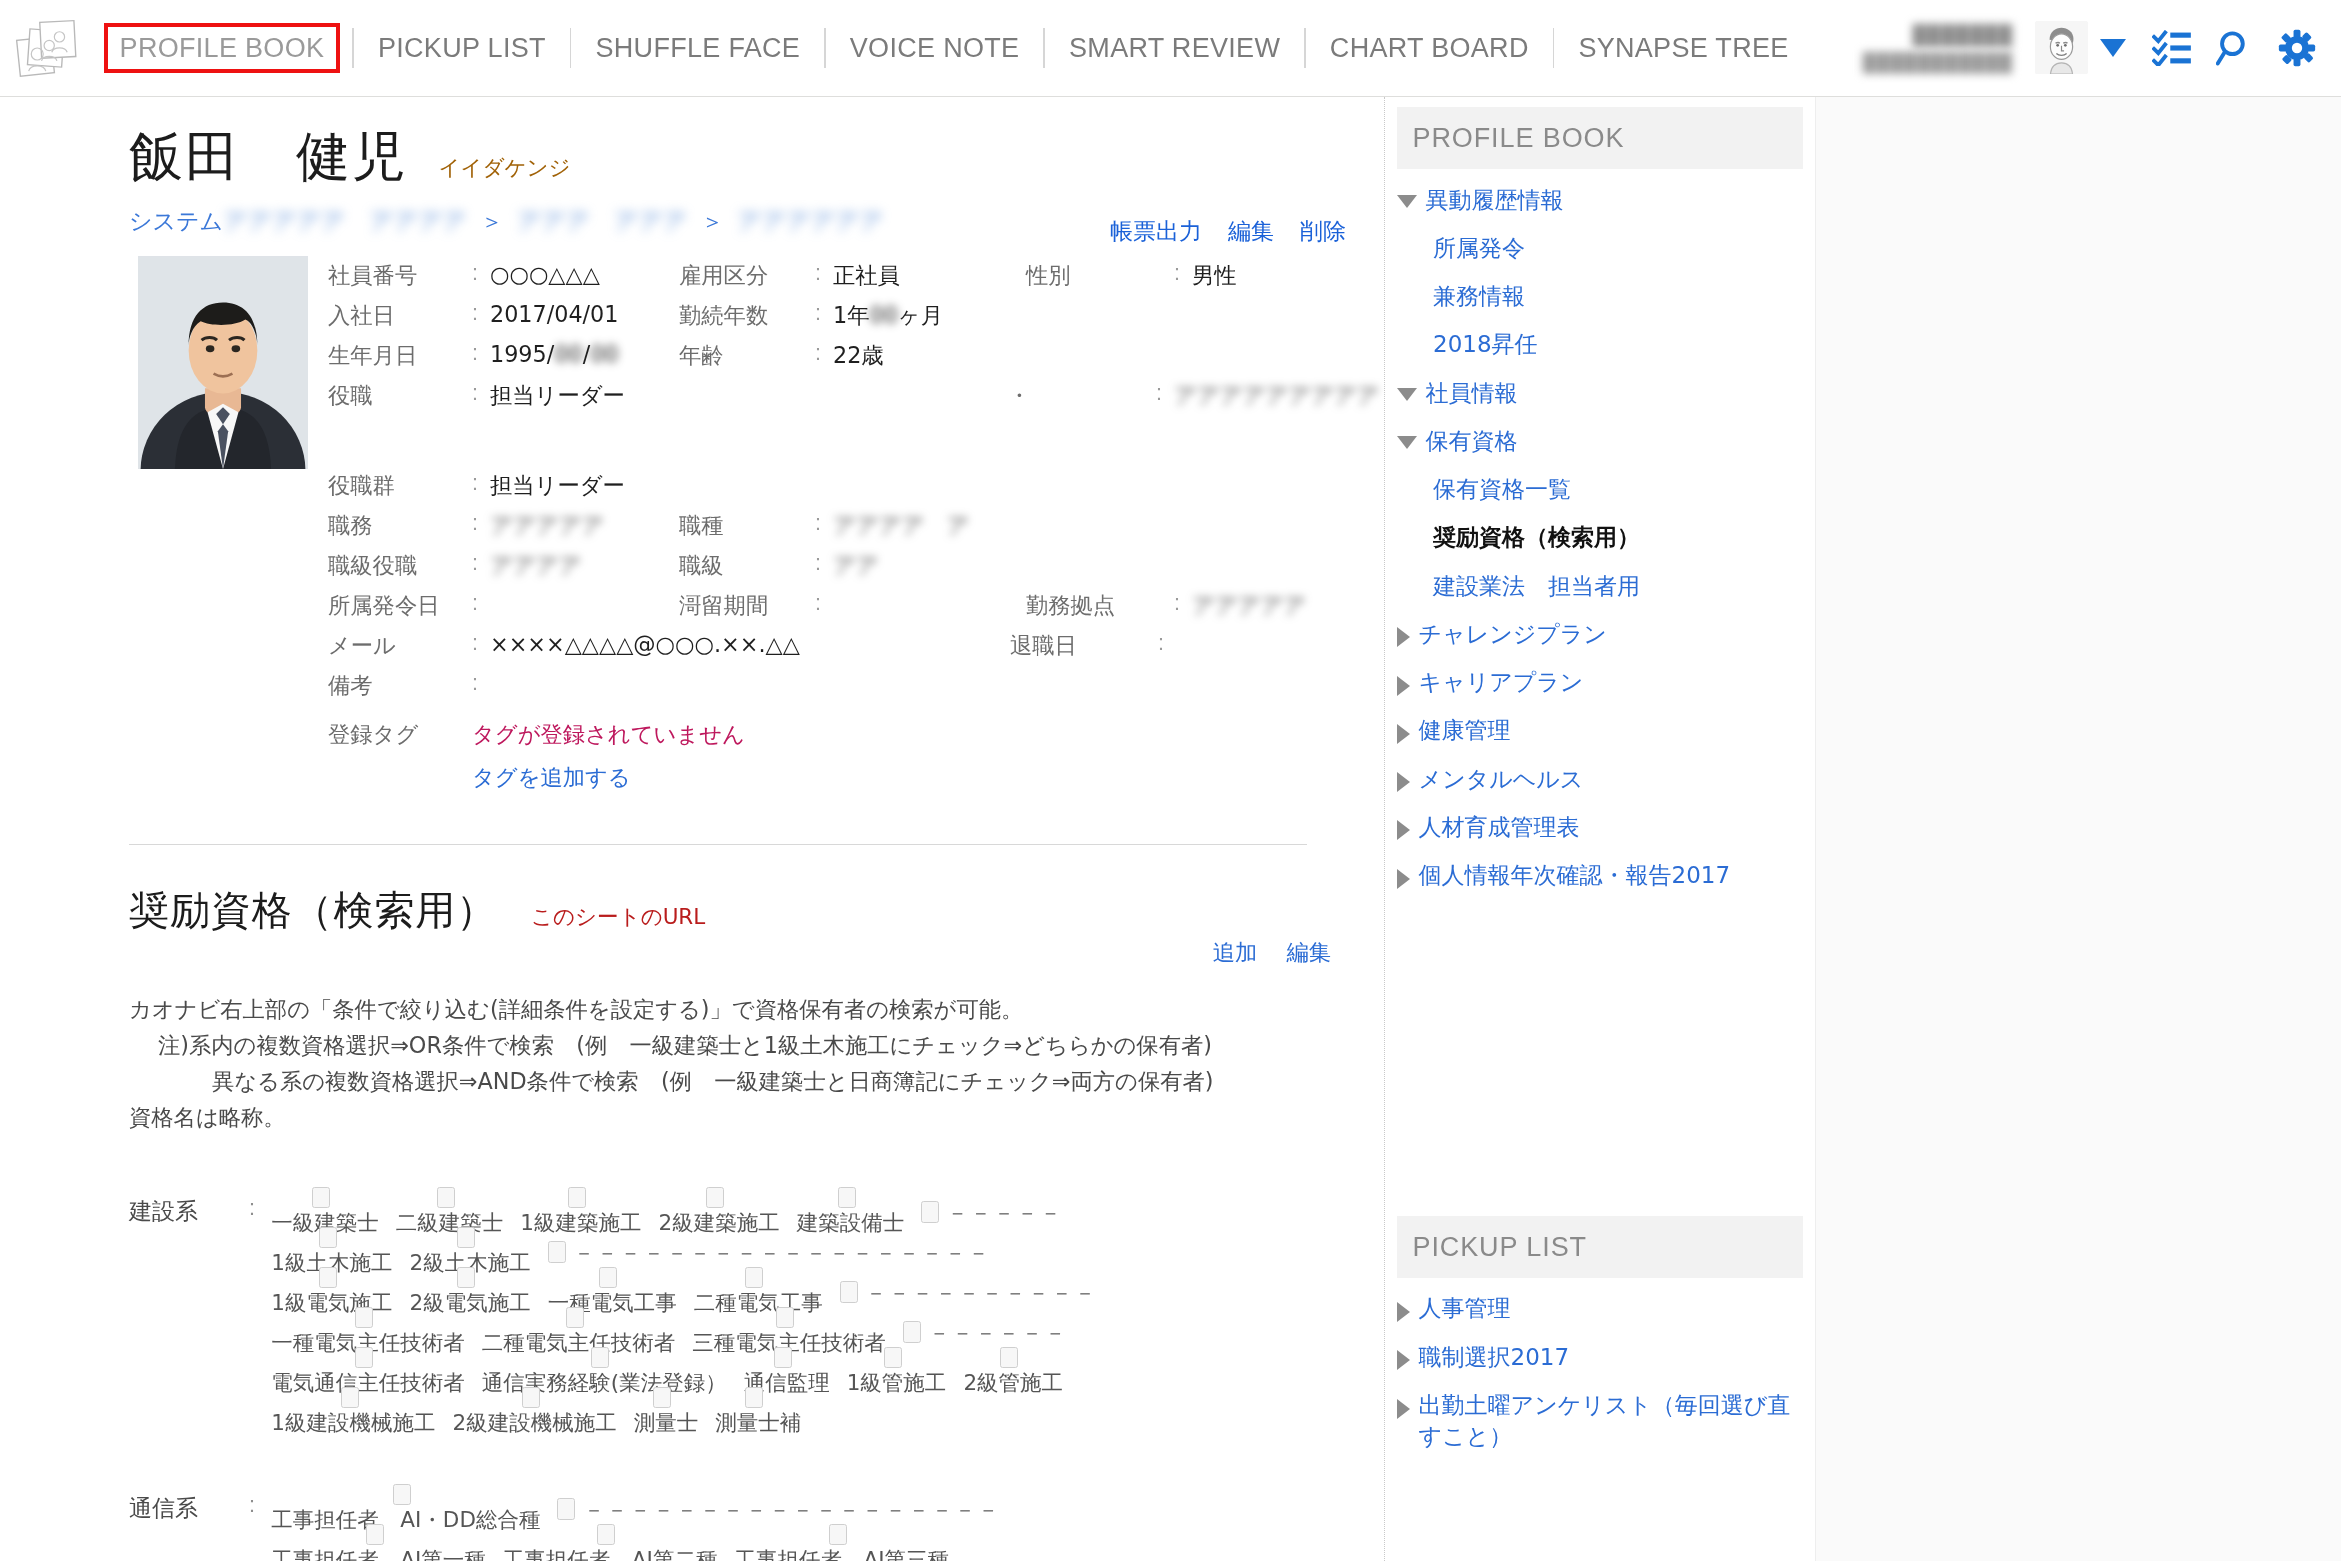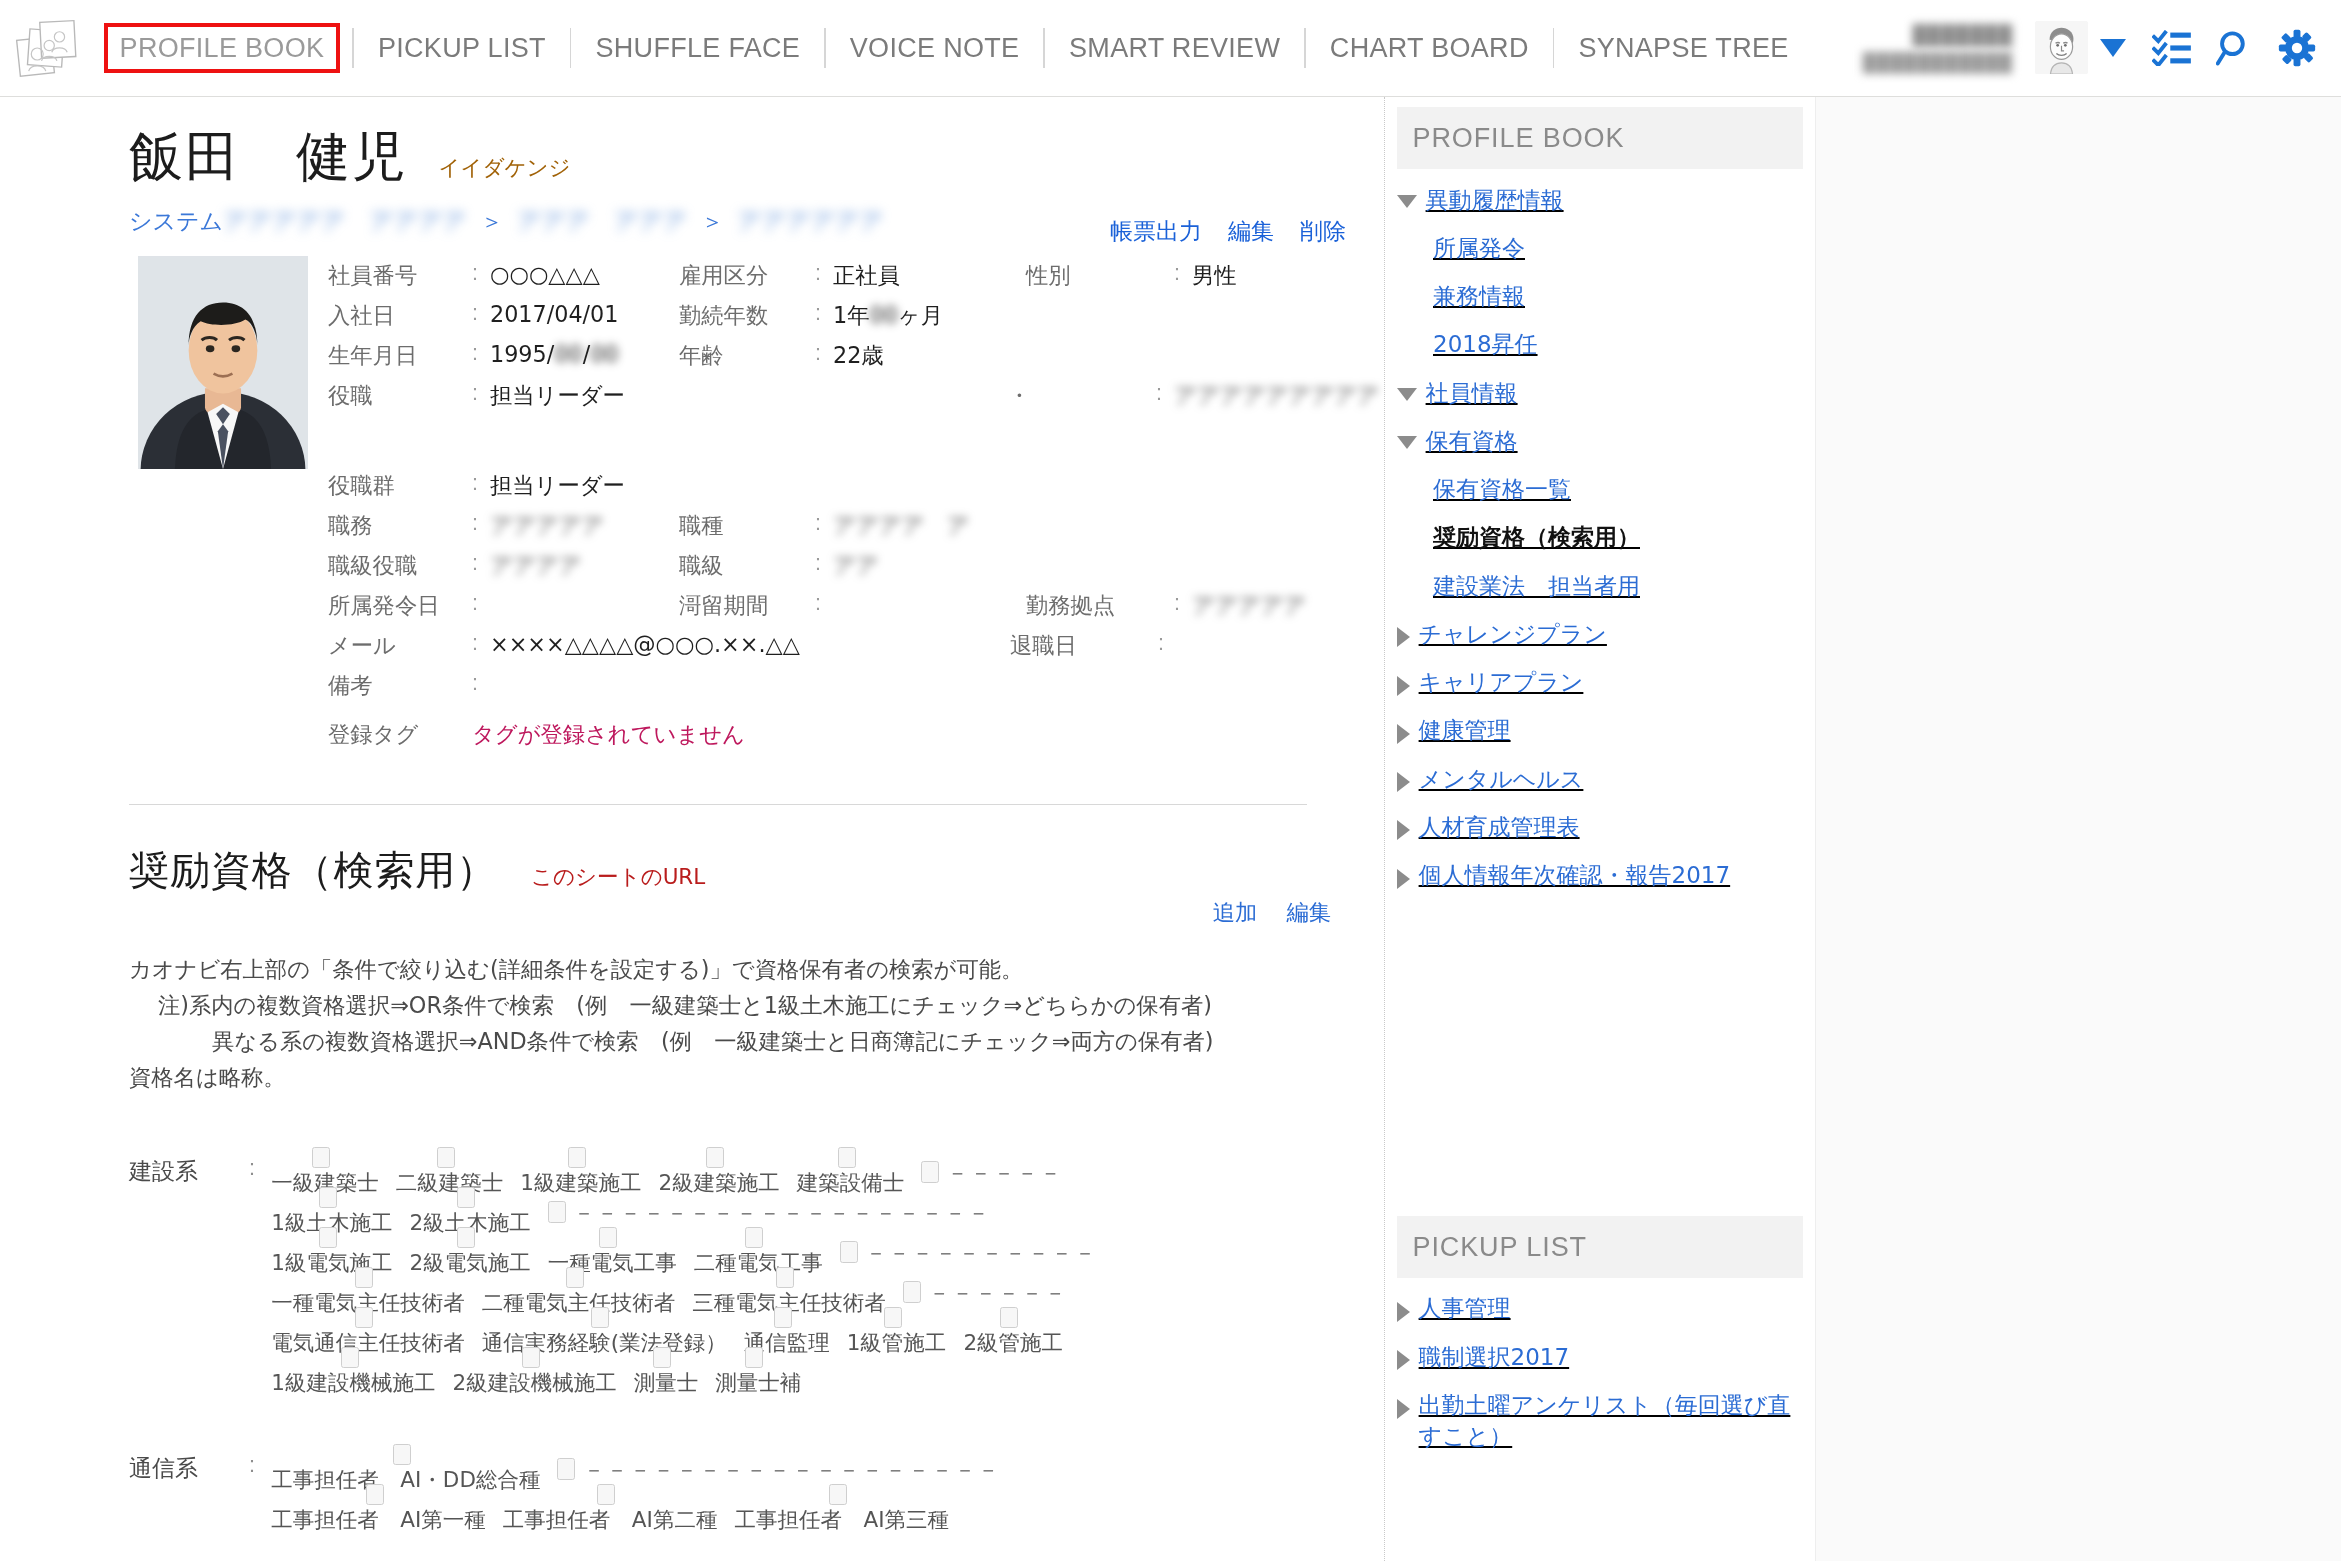--- a/index.html
+++ b/index.html
@@ -211,21 +211,21 @@
   }
 
   
   .side-section { margin-bottom: 0; }
   .side-header {
     background: #f2f2f2; color: #8a8a8a;
     font-size: 27px; padding: 15.5px 0 15.5px 15.5px;
     letter-spacing: 0.9px; font-family: "Liberation Sans", sans-serif;
     margin: 10.3px 12px 0 12px;
   }
-  .side-list { padding: 6.9px 0 0 0; text-decoration: underline; }
+  .side-list { padding: 6.9px 0 0 0; }
   .side-item {
     display: flex; align-items: flex-start;
     font-size: 23px; color: #2b6cd4; cursor: pointer;
     padding: 8.6px 10.3px 8.6px 12px;
     font-family: "DejaVu Sans", sans-serif; line-height: 1.35;
   }
   .side-item.child { padding-left: 48px; }
   .side-item.active { color: #111; font-weight: bold; }
   .tri {
     width: 0; height: 0; flex: 0 0 auto;
@@ -562,20 +562,24 @@
               <span class="dval"></span>
             </div>
           </div>
 
           <div class="drow" style="height:43px;margin-top:8.6px">
             <div class="dcell w-label-1">
               <span class="dlabel">登録タグ</span>
             </div>
             <span class="dval-muted">タグが登録されていません</span>
           </div>
+          <div class="drow" style="height:40px">
+            <div class="dcell w-label-1"></div>
+            <span class="dval-link">タグを追加する</span>
+          </div>
 
         </div>
       </div>
 
       <div class="divider"></div>
 
       <div class="sheet">
         <div class="sheet-head">
           <div class="sheet-title">奨励資格（検索用）</div>
           <div class="sheet-url">このシートのURL</div>

